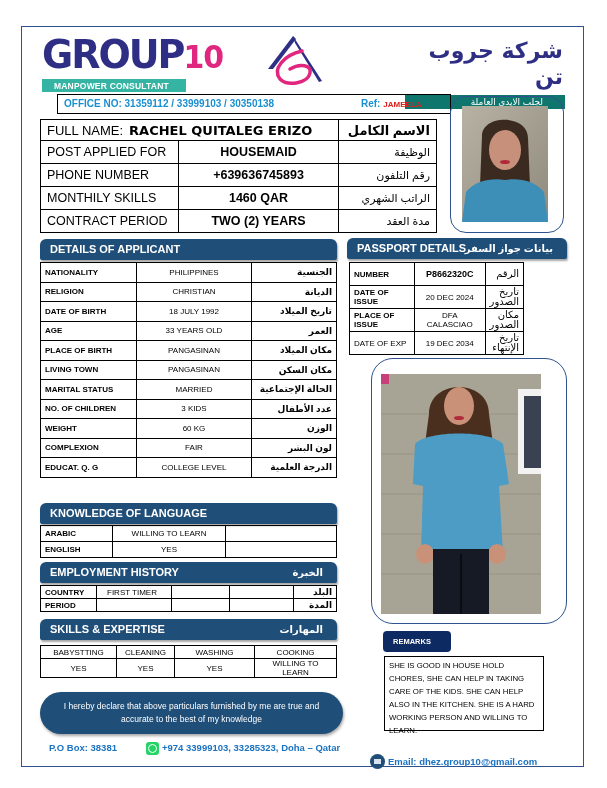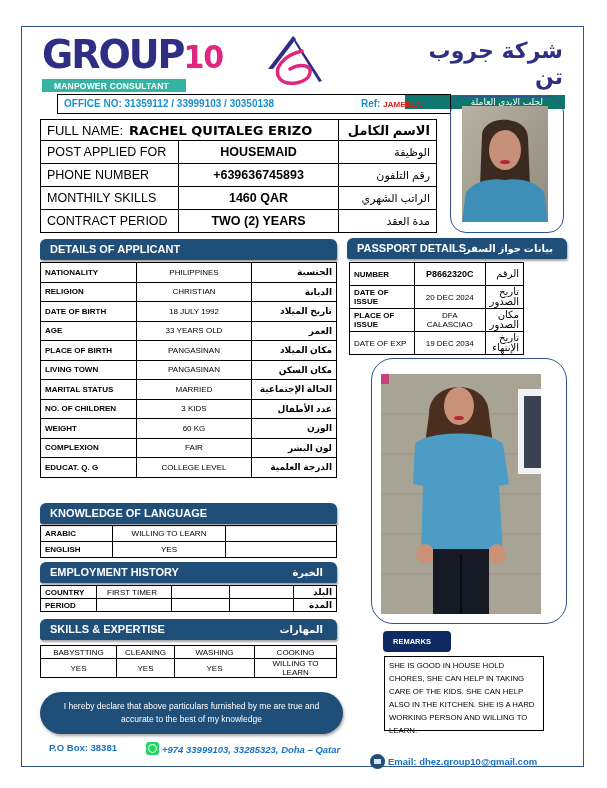--- a/index.html
+++ b/index.html
@@ -62,21 +62,21 @@
   .emp-table td { height: 13px; }
   .skills-table td { height: 13px; text-align: center; }
 
   .remarks-btn { position: absolute; left: 383px; top: 631px; width: 68px; height: 21px; background: #0d2a62; color: #fff; font-size: 7.5px; font-weight: bold; border-radius: 4px; padding-left: 10px; line-height: 21px; }
   .remarks-box { position: absolute; left: 384px; top: 656px; width: 160px; height: 75px; border: 1px solid #000; padding: 2px 4px; font-size: 7.8px; line-height: 13px; }
 
   .declaration { position: absolute; left: 40px; top: 692px; width: 303px; height: 42px; background: #1f4e79; color: #fff; border-radius: 21px; text-align: center; font-size: 8.5px; line-height: 13px; padding: 8px 14px; box-shadow: 1px 2px 3px rgba(0,0,0,0.35); }
 
   .footer { position: absolute; top: 742px; font-size: 9.5px; font-weight: bold; color: #1a72c2; }
   .f-po { left: 49px; }
-  .f-phone { left: 146px; display: flex; align-items: flex-end; gap: 3px; font-style: italic; }
+  .f-phone { left: 146px; display: flex; align-items: flex-start; gap: 3px; }
   .f-email { left: 370px; display: flex; align-items: center; gap: 3px; margin-top: 12px; }
   .icon-wa { width: 13px; height: 13px; background: #25d366; border-radius: 3px; display: inline-block; position: relative; }
   .icon-wa::after { content: ""; position: absolute; left: 2px; top: 2px; width: 7px; height: 7px; border: 1px solid #fff; border-radius: 50%; }
   .icon-mail { width: 15px; height: 15px; background: #1f4e79; border-radius: 50%; display: inline-block; position: relative; }
   .icon-mail::after { content: ""; position: absolute; left: 4px; top: 5px; width: 7px; height: 5px; background: #d9e3f0; }
 </style>
 </head>
 <body>
 
 <div class="page-frame"></div>

